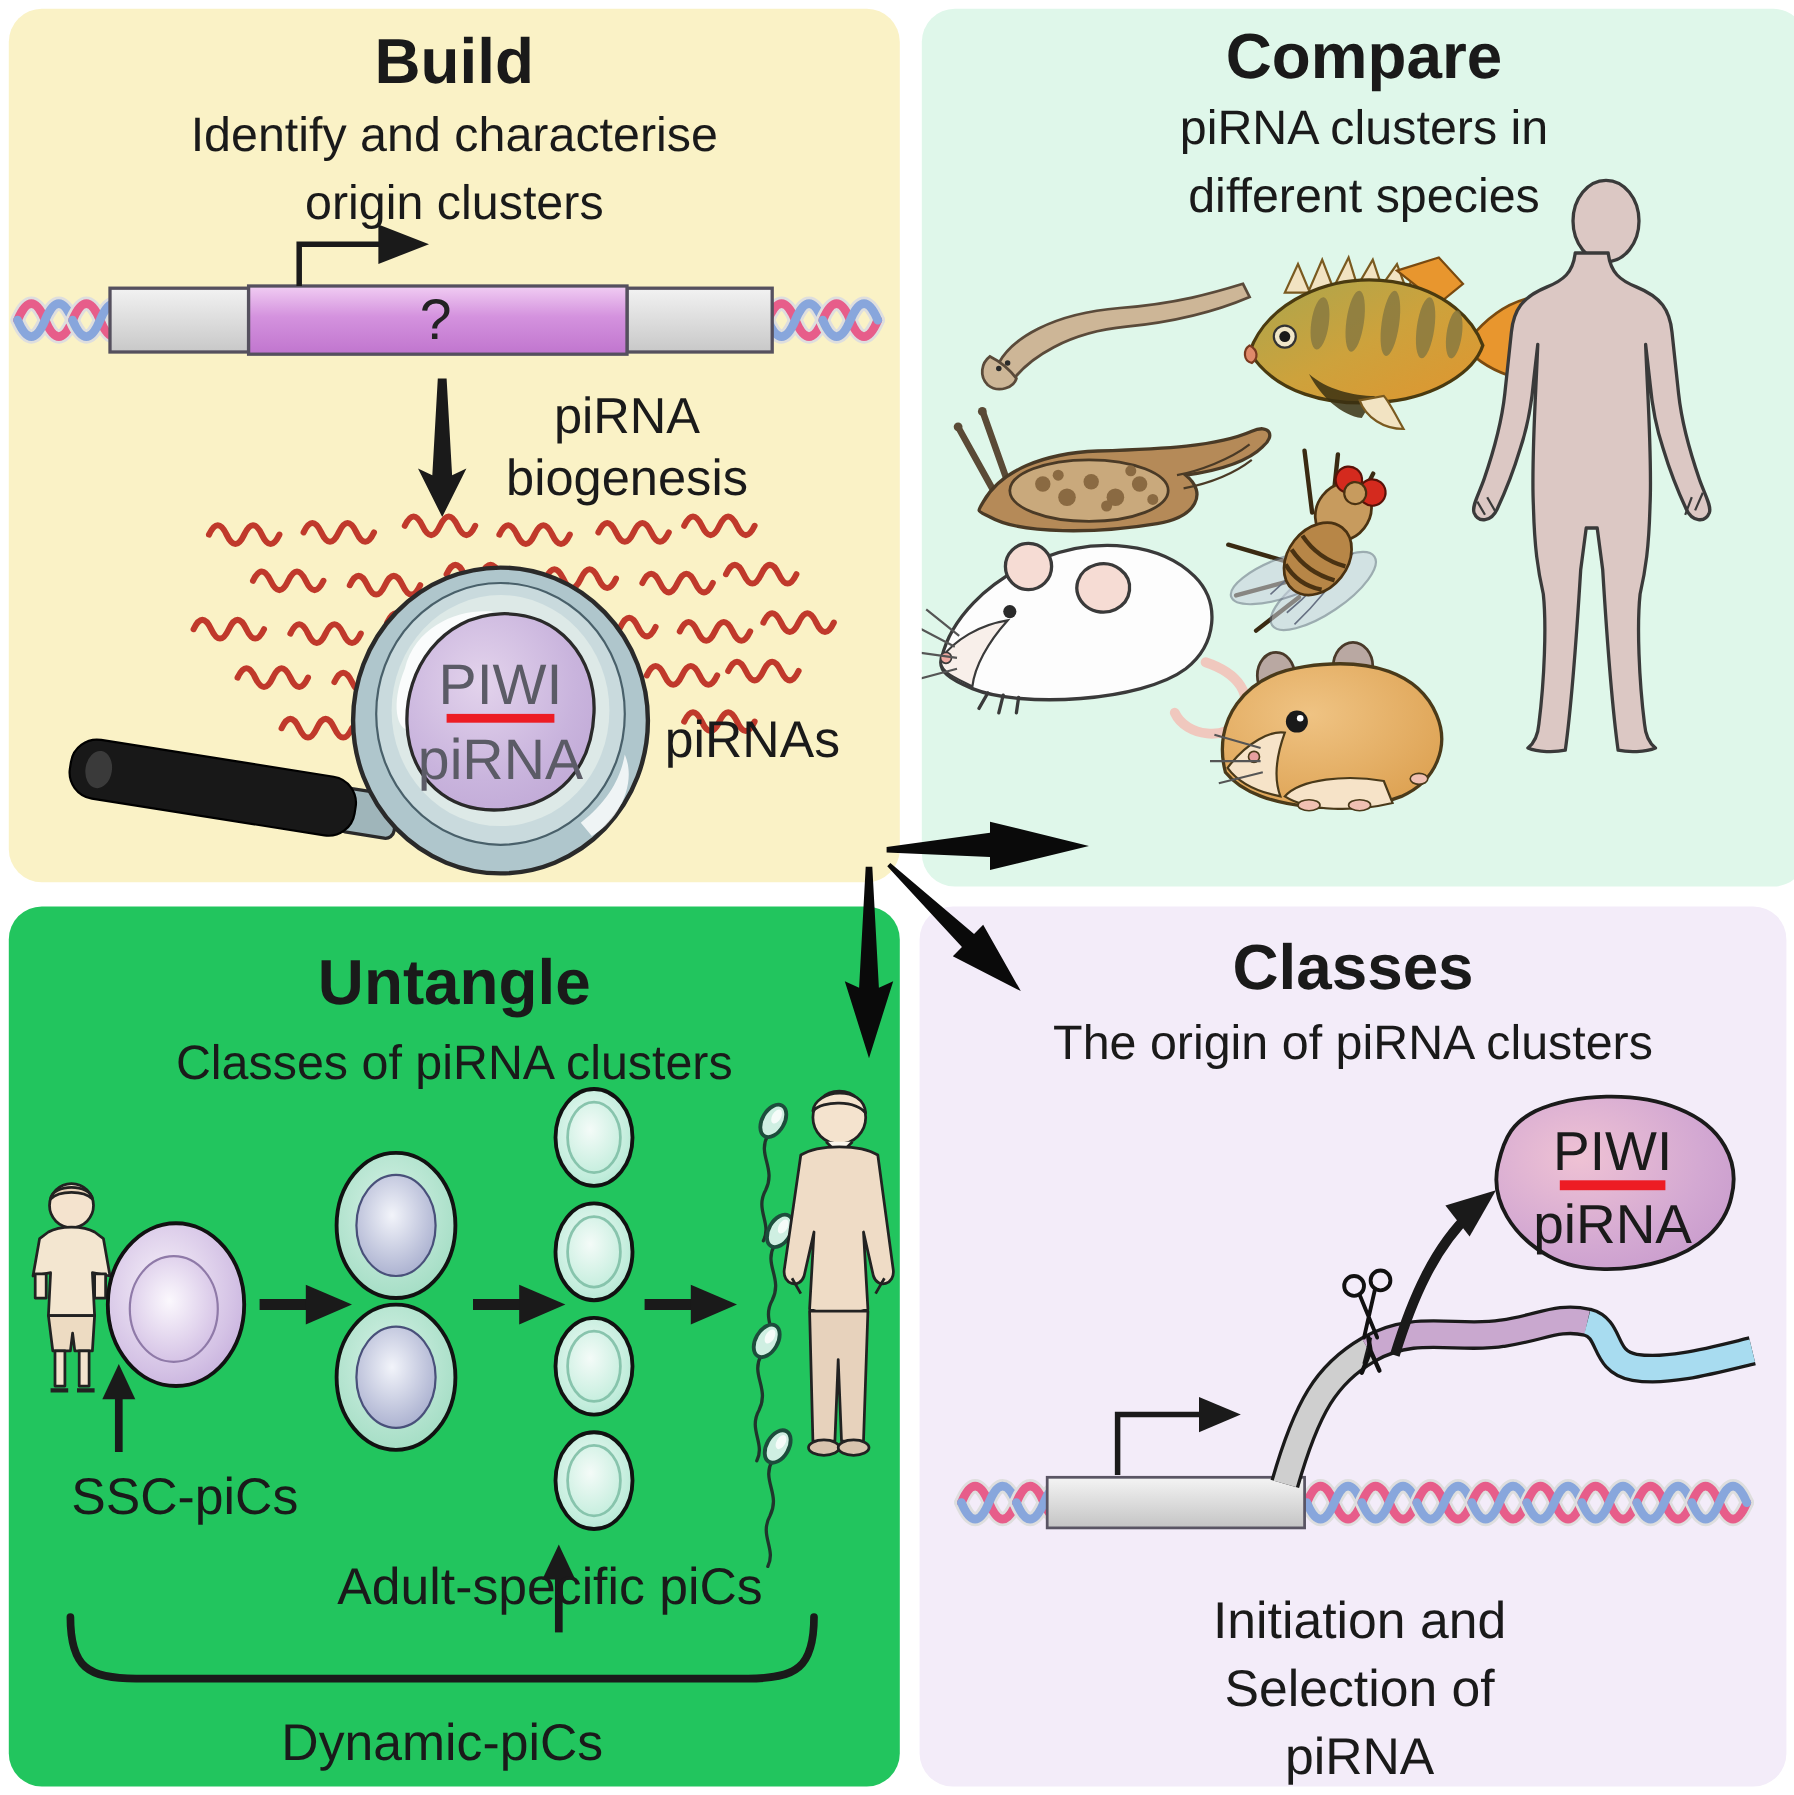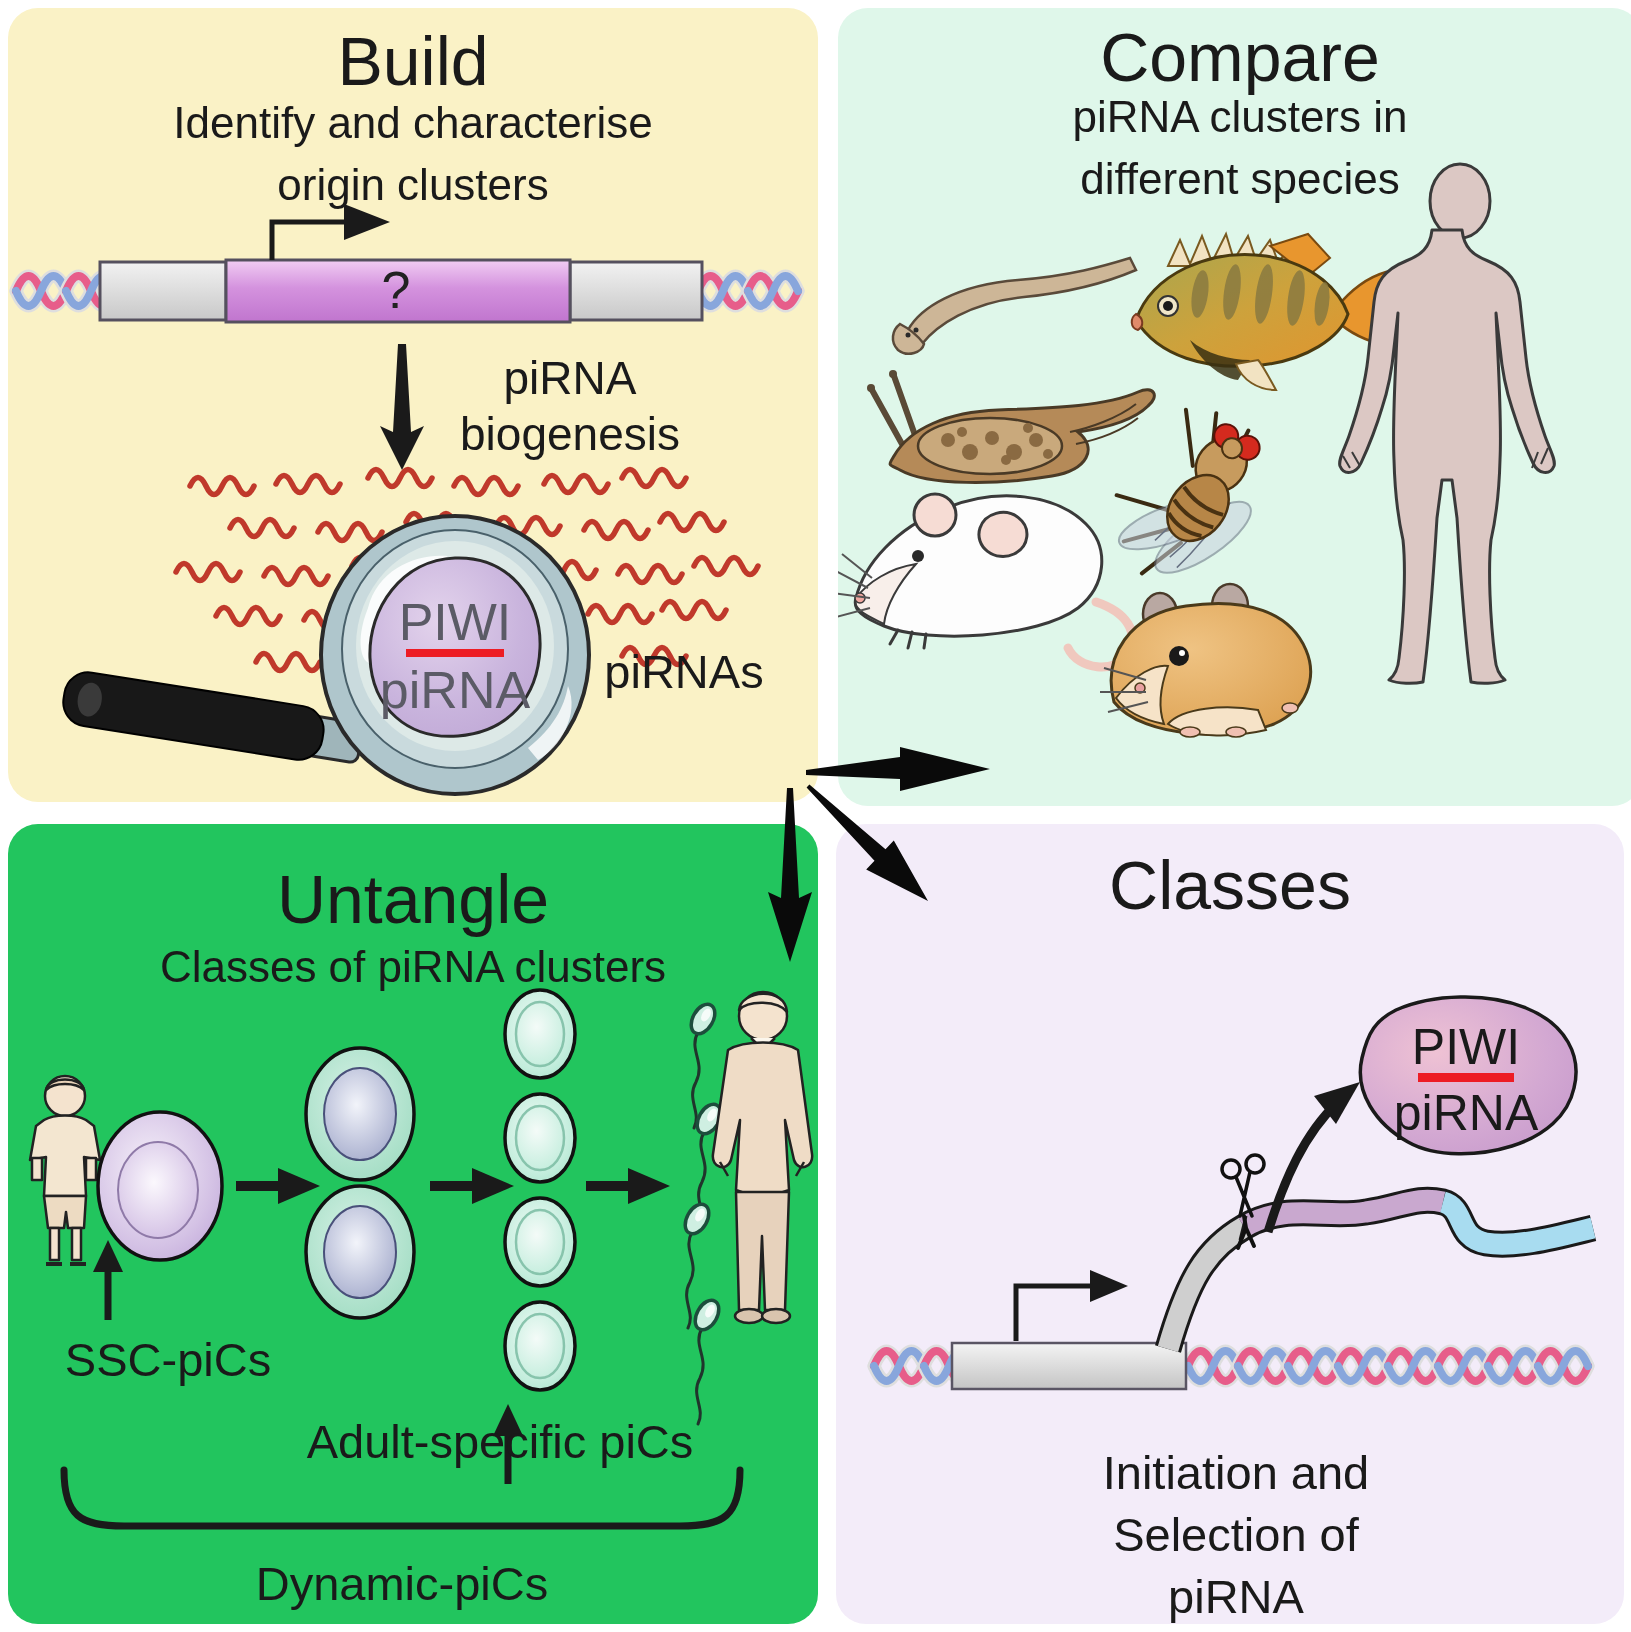--- a/index.html
+++ b/index.html
@@ -6,21 +6,21 @@
   #canvas{
     position:relative;width:1631px;height:1632px;background:#ffffff;overflow:hidden;
     font-family:"Liberation Sans", sans-serif;color:#1a1a1a;
   }
   .quad{position:absolute;border-radius:30px;}
   #q-build{left:8px;top:8px;width:810px;height:794px;background:#FAF2C6;}
   #q-compare{left:838px;top:8px;width:804px;height:798px;background:#DFF7EA;}
   #q-untangle{left:8px;top:824px;width:810px;height:800px;background:#22c55e;}
   #q-discover{left:836px;top:824px;width:788px;height:800px;background:#F3ECF9;}
   .quad > svg{position:absolute;left:0;top:0;}
-  .qtitle{position:absolute;width:100%;text-align:center;font-size:68px;font-weight:normal;letter-spacing:0px;}
+  .qtitle{position:absolute;width:100%;text-align:center;font-size:58px;font-weight:bold;letter-spacing:0px;}
   .qsub{position:absolute;width:100%;text-align:center;font-size:44px;line-height:62px;}
   .lbl{position:absolute;font-size:47px;white-space:nowrap;transform:translateX(-50%);}
   .lbl2{position:absolute;font-size:46px;line-height:56px;text-align:center;transform:translateX(-50%);}
   #arrow-overlay{position:absolute;left:0;top:0;z-index:5;pointer-events:none;}
   
   .dnaPale{fill:none;stroke:#DEDEDE;stroke-width:13;stroke-linecap:round;}
   .dnaPink{fill:none;stroke:#E75D8A;stroke-width:8;stroke-linecap:round;}
   .dnaBlue{fill:none;stroke:#88A6DC;stroke-width:8;stroke-linecap:round;}
   .squig{fill:none;stroke:#C0392B;stroke-width:5.5;stroke-linecap:round;}
   .blkline{fill:none;stroke:#1a1a1a;stroke-width:5;}
@@ -379,20 +379,21 @@
       <path d="M56,646 C56,692 72,702 116,702 L672,702 C716,702 732,692 732,646" fill="none" stroke="#1a1a1a" stroke-width="7" stroke-linecap="round"></path>
     </svg>
 
     <div class="lbl" style="left:160px;top:508px;">SSC-piCs</div>
     <div class="lbl" style="left:492px;top:590px;">Adult-specific piCs</div>
     <div class="lbl" style="left:394px;top:732px;">Dynamic-piCs</div>
   </div>
 
   <div class="quad" id="q-discover">
     <div class="qtitle" style="top:22px;">Classes</div>
+    <div class="qsub" style="top:94px;">The origin of piRNA clusters</div>
 
     <svg width="788" height="800" viewBox="0 0 788 800">
       <defs>
         <radialGradient id="gBlob2" cx="0.35" cy="0.35" r="0.95">
           <stop offset="0" stop-color="#EFC2D4"></stop>
             <stop offset="0.55" stop-color="#D3A8D2"></stop>
             <stop offset="1" stop-color="#C193C9"></stop>
         </radialGradient>
         <linearGradient id="gGray2" x1="0" y1="0" x2="0" y2="1">
           <stop offset="0" stop-color="#F4F4F4"></stop>

